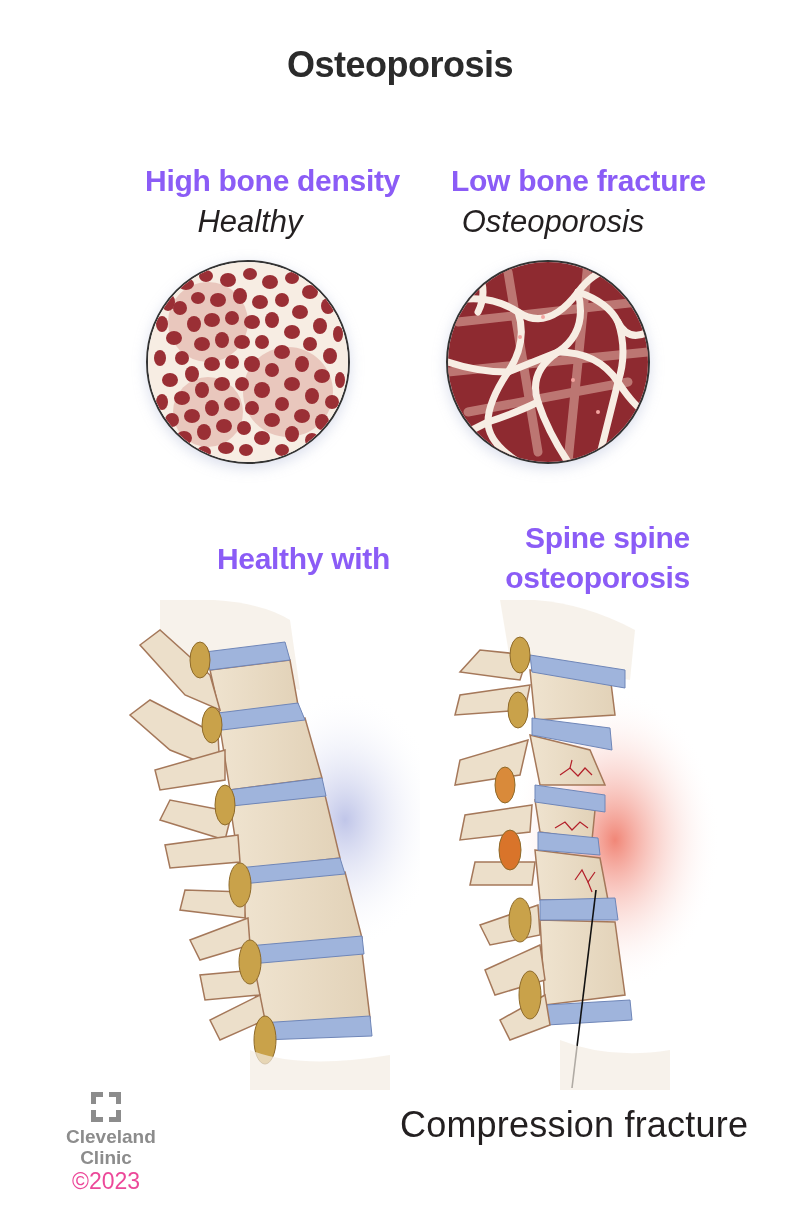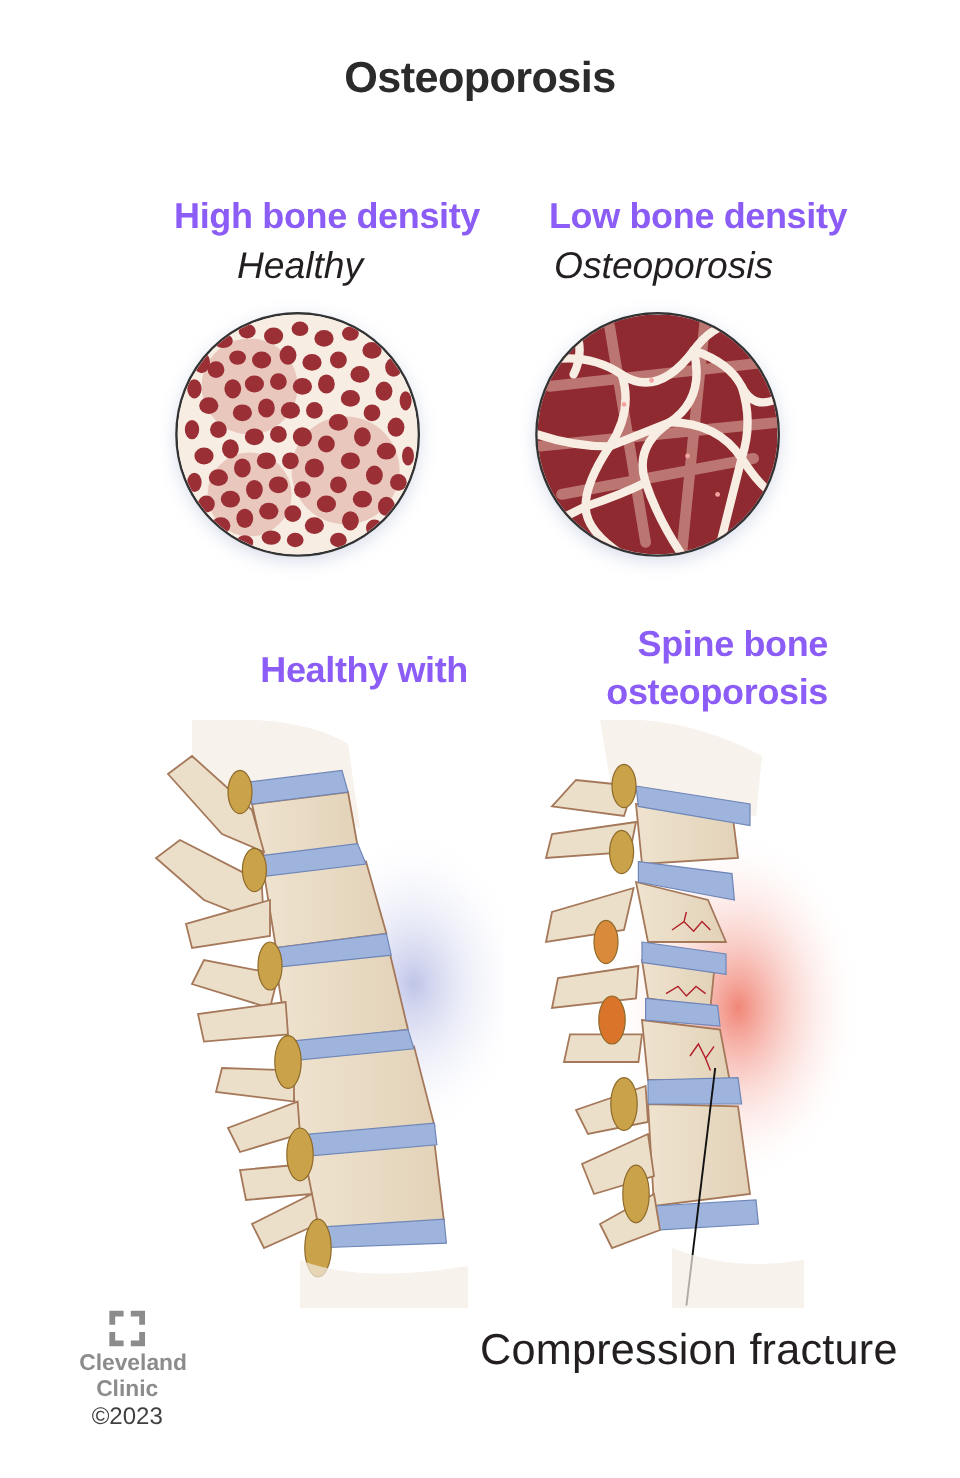--- a/index.html
+++ b/index.html
@@ -29,30 +29,30 @@
     .spine { position: absolute; }
     .spine svg { display: block; }
 
     .caption {
       position: absolute; font-size: 36px; color: #231f20; letter-spacing: 0.2px;
     }
 
     .logo { position: absolute; left: 66px; top: 1092px; width: 80px; text-align: center; color: #8a8a8a; }
     .logo-mark { width: 30px; height: 30px; margin: 0 auto 4px; position: relative; }
     .logo-name { font-size: 19px; font-weight: bold; line-height: 21px; color: #8c8c8c; }
-    .logo-copy { font-size: 20px; line-height: 26px; color: #404040; }
+    .logo-copy { font-size: 23px; line-height: 26px; color: #ec4899; }
   </style>
 </head>
 <body>
 
 <div class="title">Osteoporosis</div>
 
 <div class="label-bold" style="left:100px; top:162px; width:300px;">High bone density</div>
 <div class="label-italic" style="left:100px; top:204px; width:300px;">Healthy</div>
-<div class="label-bold" style="left:400px; top:162px; width:306px;">Low bone density</div>
+<div class="label-bold" style="left:400px; top:162px; width:306px;">Low bone fracture</div>
 <div class="label-italic" style="left:400px; top:204px; width:306px;">Osteoporosis</div>
 
 <div class="density-circle" style="left:146px; top:260px;">
   <svg viewBox="0 0 200 200" xmlns="http://www.w3.org/2000/svg">
     <rect width="200" height="200" fill="#f7ede3"></rect>
     <g fill="#e9c7bd">
       <circle cx="60" cy="60" r="40"></circle>
         <circle cx="140" cy="130" r="45"></circle>
         <circle cx="60" cy="150" r="35"></circle>
     </g>
@@ -161,21 +161,21 @@
     <g fill="#f3a4a0">
       <circle cx="72" cy="75" r="2"></circle>
         <circle cx="125" cy="118" r="2"></circle>
         <circle cx="95" cy="55" r="2"></circle>
         <circle cx="150" cy="150" r="2"></circle>
     </g>
   </svg>
 </div>
 
 <div class="label-bold" style="left:100px; top:540px; width:290px;">Healthy with</div>
-<div class="label-bold" style="left:420px; top:519px; width:270px;">Spine bone</div>
+<div class="label-bold" style="left:420px; top:519px; width:270px;">Spine spine</div>
 <div class="label-bold" style="left:420px; top:559px; width:270px;">osteoporosis</div>
 
 <div class="spine" style="left:100px; top:600px; width:320px; height:490px;">
   <svg width="320" height="490" viewBox="0 0 320 490" xmlns="http://www.w3.org/2000/svg">
     <defs>
       <radialGradient id="blueGlow" cx="0.5" cy="0.5" r="0.5">
         <stop offset="0" stop-color="#b9bfe6" stop-opacity="0.9"></stop>
         <stop offset="1" stop-color="#ffffff" stop-opacity="0"></stop>
       </radialGradient>
       <linearGradient id="boneG" x1="0" x2="1">

